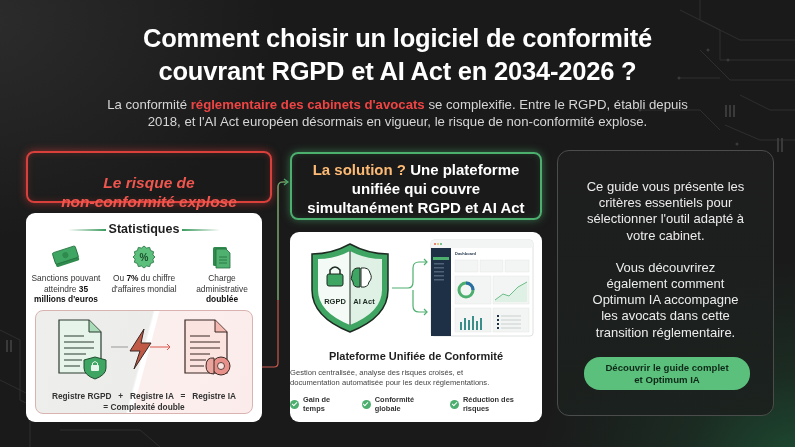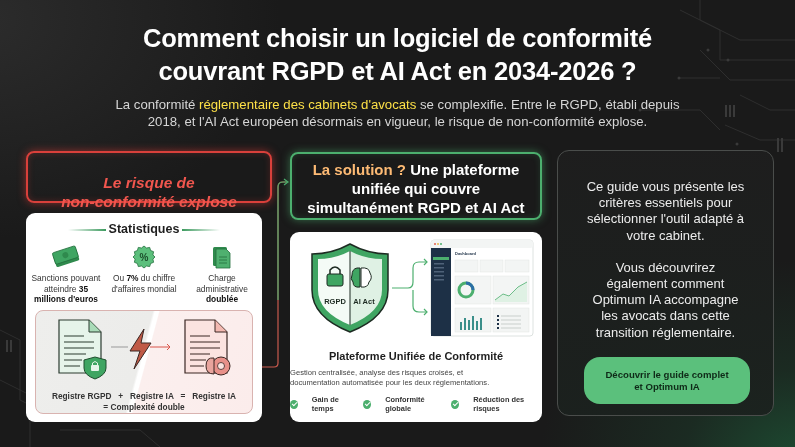--- a/index.html
+++ b/index.html
@@ -16,21 +16,21 @@
   .circuit { position: absolute; inset: 0; pointer-events: none; }
   .title {
     position: absolute; left: 0; width: 795px; top: 22px;
     text-align: center; font-weight: 700; font-size: 25.5px; line-height: 33px;
     letter-spacing: -0.2px; color: #ffffff;
   }
   .subtitle {
     position: absolute; left: 0; width: 795px; top: 96px;
     text-align: center; font-size: 13.2px; line-height: 17px; color: #d6d6d6;
   }
-  .subtitle b { color: #fde047; font-weight: 400; }
+  .subtitle b { color: #ef4444; font-weight: 700; }
 
   .risk-box {
     position: absolute; left: 26px; top: 151px; width: 246px; height: 52px;
     border: 2px solid #d9403b; border-radius: 8px;
     box-shadow: 0 0 8px rgba(230,60,55,0.55), inset 0 0 6px rgba(230,60,55,0.25);
     text-align: center; font-weight: 700; font-size: 15.5px; line-height: 19px;
     color: #f0564e; padding-top: 20px; font-style: italic;
   }
   .solution-box {
     position: absolute; left: 290px; top: 152px; width: 252px; height: 68px;
@@ -68,35 +68,35 @@
   .reg-caption { position: absolute; top: 72px; left: 0; width: 100%; text-align: center;
     font-weight: 700; font-size: 8.3px; line-height: 11px; color: #333; margin-top: 8px; }
 
   .platform-card { left: 290px; top: 232px; width: 252px; height: 190px; }
   .platform-title { position: absolute; top: 118px; width: 100%; text-align: center;
     font-weight: 700; font-size: 11px; color: #1e1e1e; }
   .platform-desc { position: absolute; top: 136px; width: 100%; 
     font-size: 7.6px; line-height: 10px; color: #444; }
   .benefits { position: absolute; top: 163px; left: 0; width: 100%;
     display: flex; justify-content: center; gap: 8px; font-size: 7.4px; font-weight: 700; color: #333; }
-  .benefit { display: flex; align-items: center; gap: 14px; }
+  .benefit { display: flex; align-items: center; gap: 4px; }
   .check { width: 9px; height: 9px; border-radius: 50%; background: #4caf6e; position: relative; display: inline-block; }
   .check::after { content: ""; position: absolute; left: 2.6px; top: 1.6px; width: 2.2px; height: 4px;
     border: solid #fff; border-width: 0 1.3px 1.3px 0; transform: rotate(45deg); }
 
   .guide-card {
     position: absolute; left: 557px; top: 150px; width: 217px; height: 266px;
     border: 1px solid #4a4d4b; border-radius: 12px;
     background: linear-gradient(180deg, rgba(30,30,30,0.92) 0%, rgba(27,33,30,0.92) 100%);
   }
   .guide-text { position: absolute; top: 28px; left: 0; width: 100%; text-align: center;
     font-size: 13px; line-height: 16.2px; color: #ececec; }
   .guide-text p + p { margin-top: 16px; }
   .cta {
-    position: absolute; left: 26px; top: 206px; width: 166px; height: 47px;
+    position: absolute; left: 26px; top: 206px; width: 166px; height: 33px;
     border-radius: 16px; background: #5bc07c; color: #0f2a18;
     font-weight: 700; font-size: 9.6px; line-height: 12px; text-align: center;
     display: flex; align-items: center; justify-content: center; cursor: pointer;
     border: none;
   }
   .connector { position: absolute; left: 0; top: 0; pointer-events: none; }
 </style>
 </head>
 <body>
 

